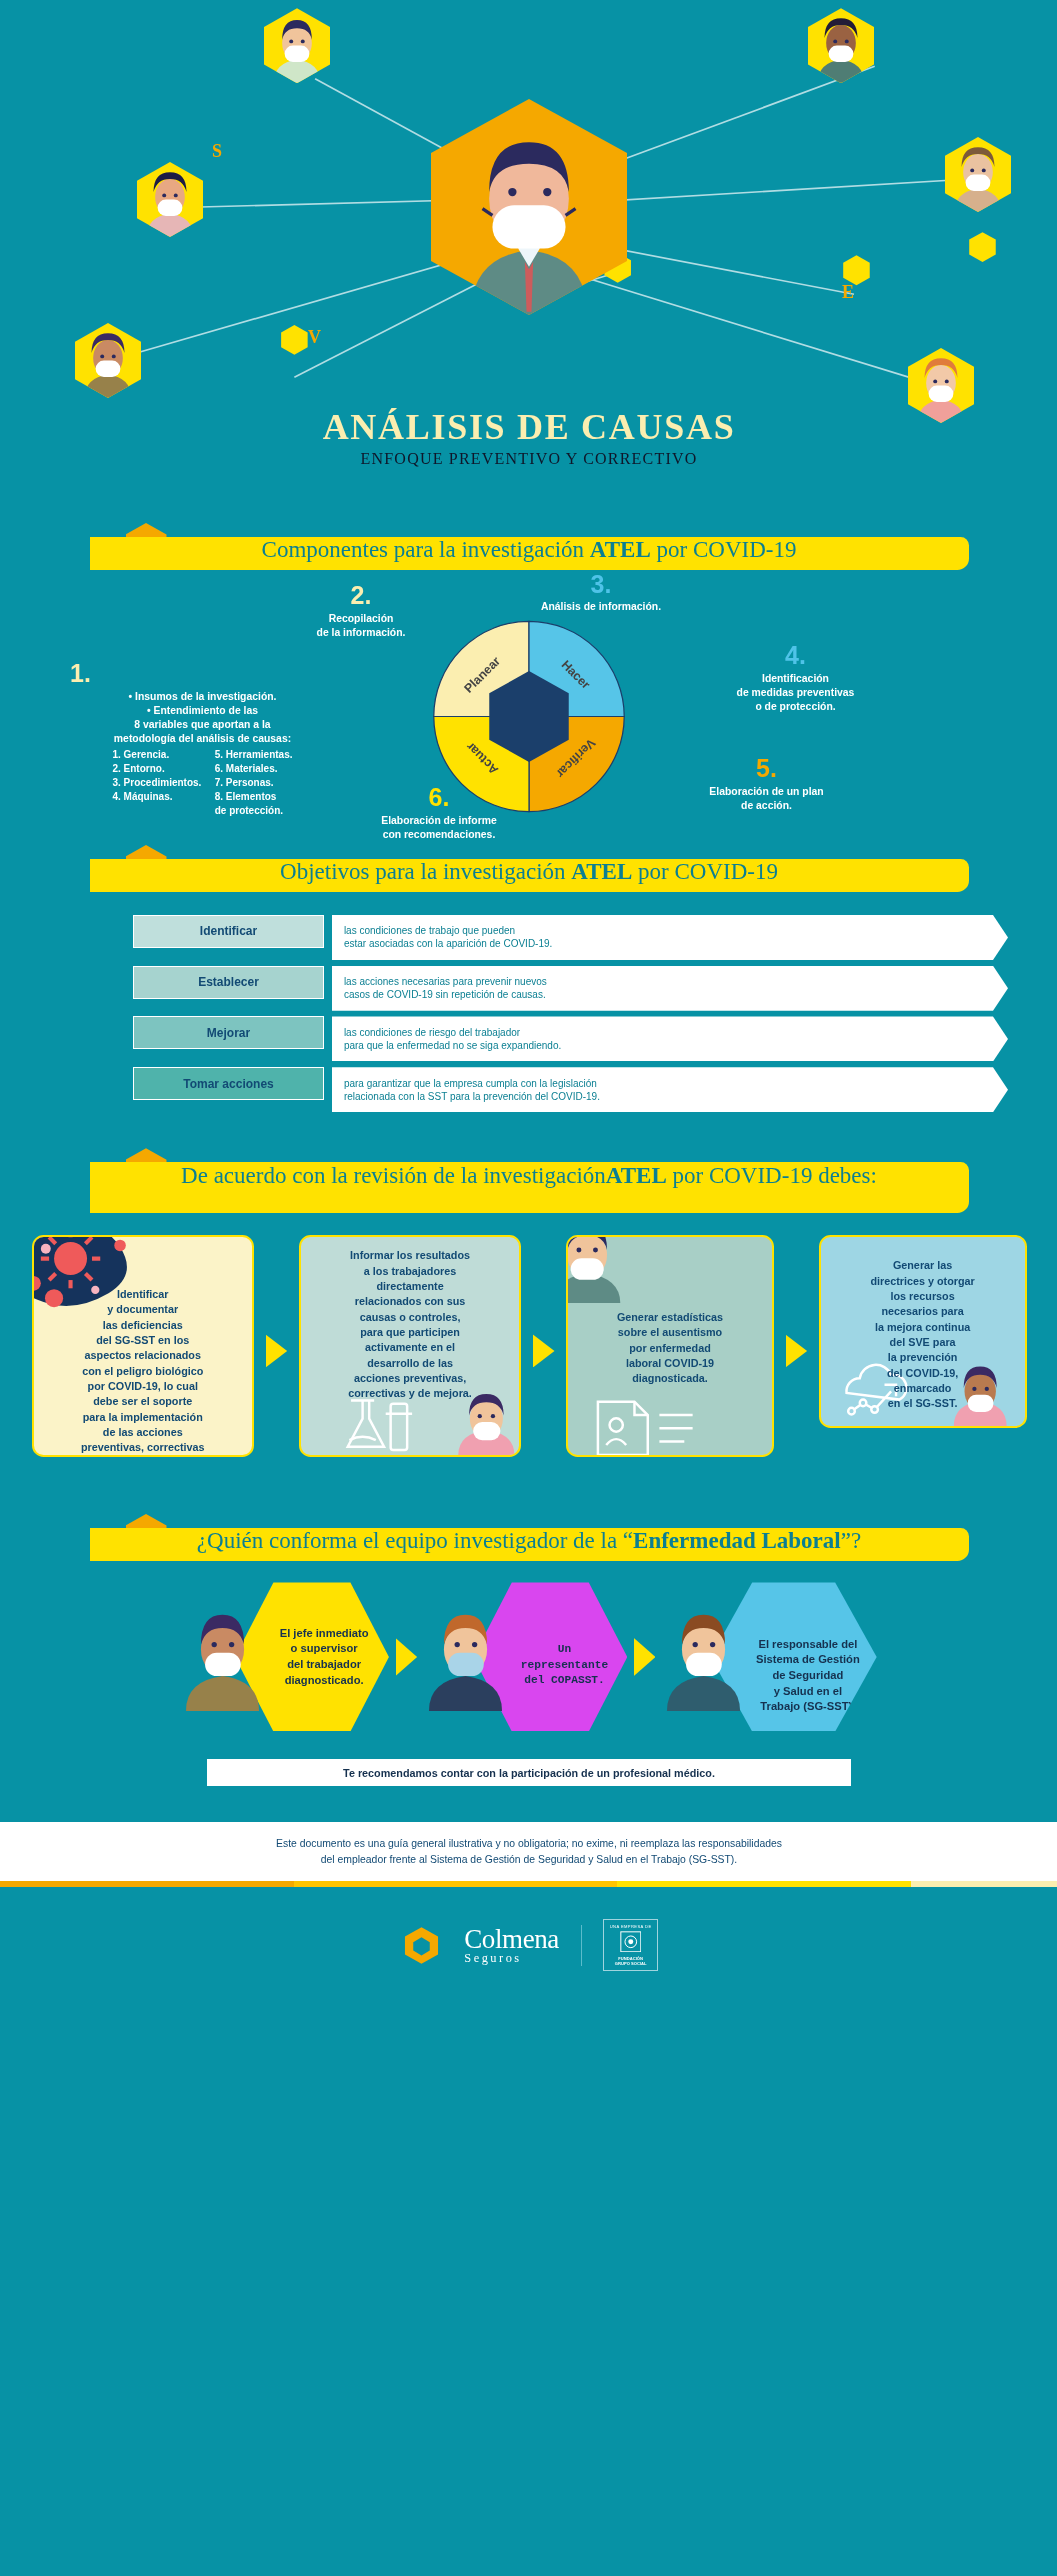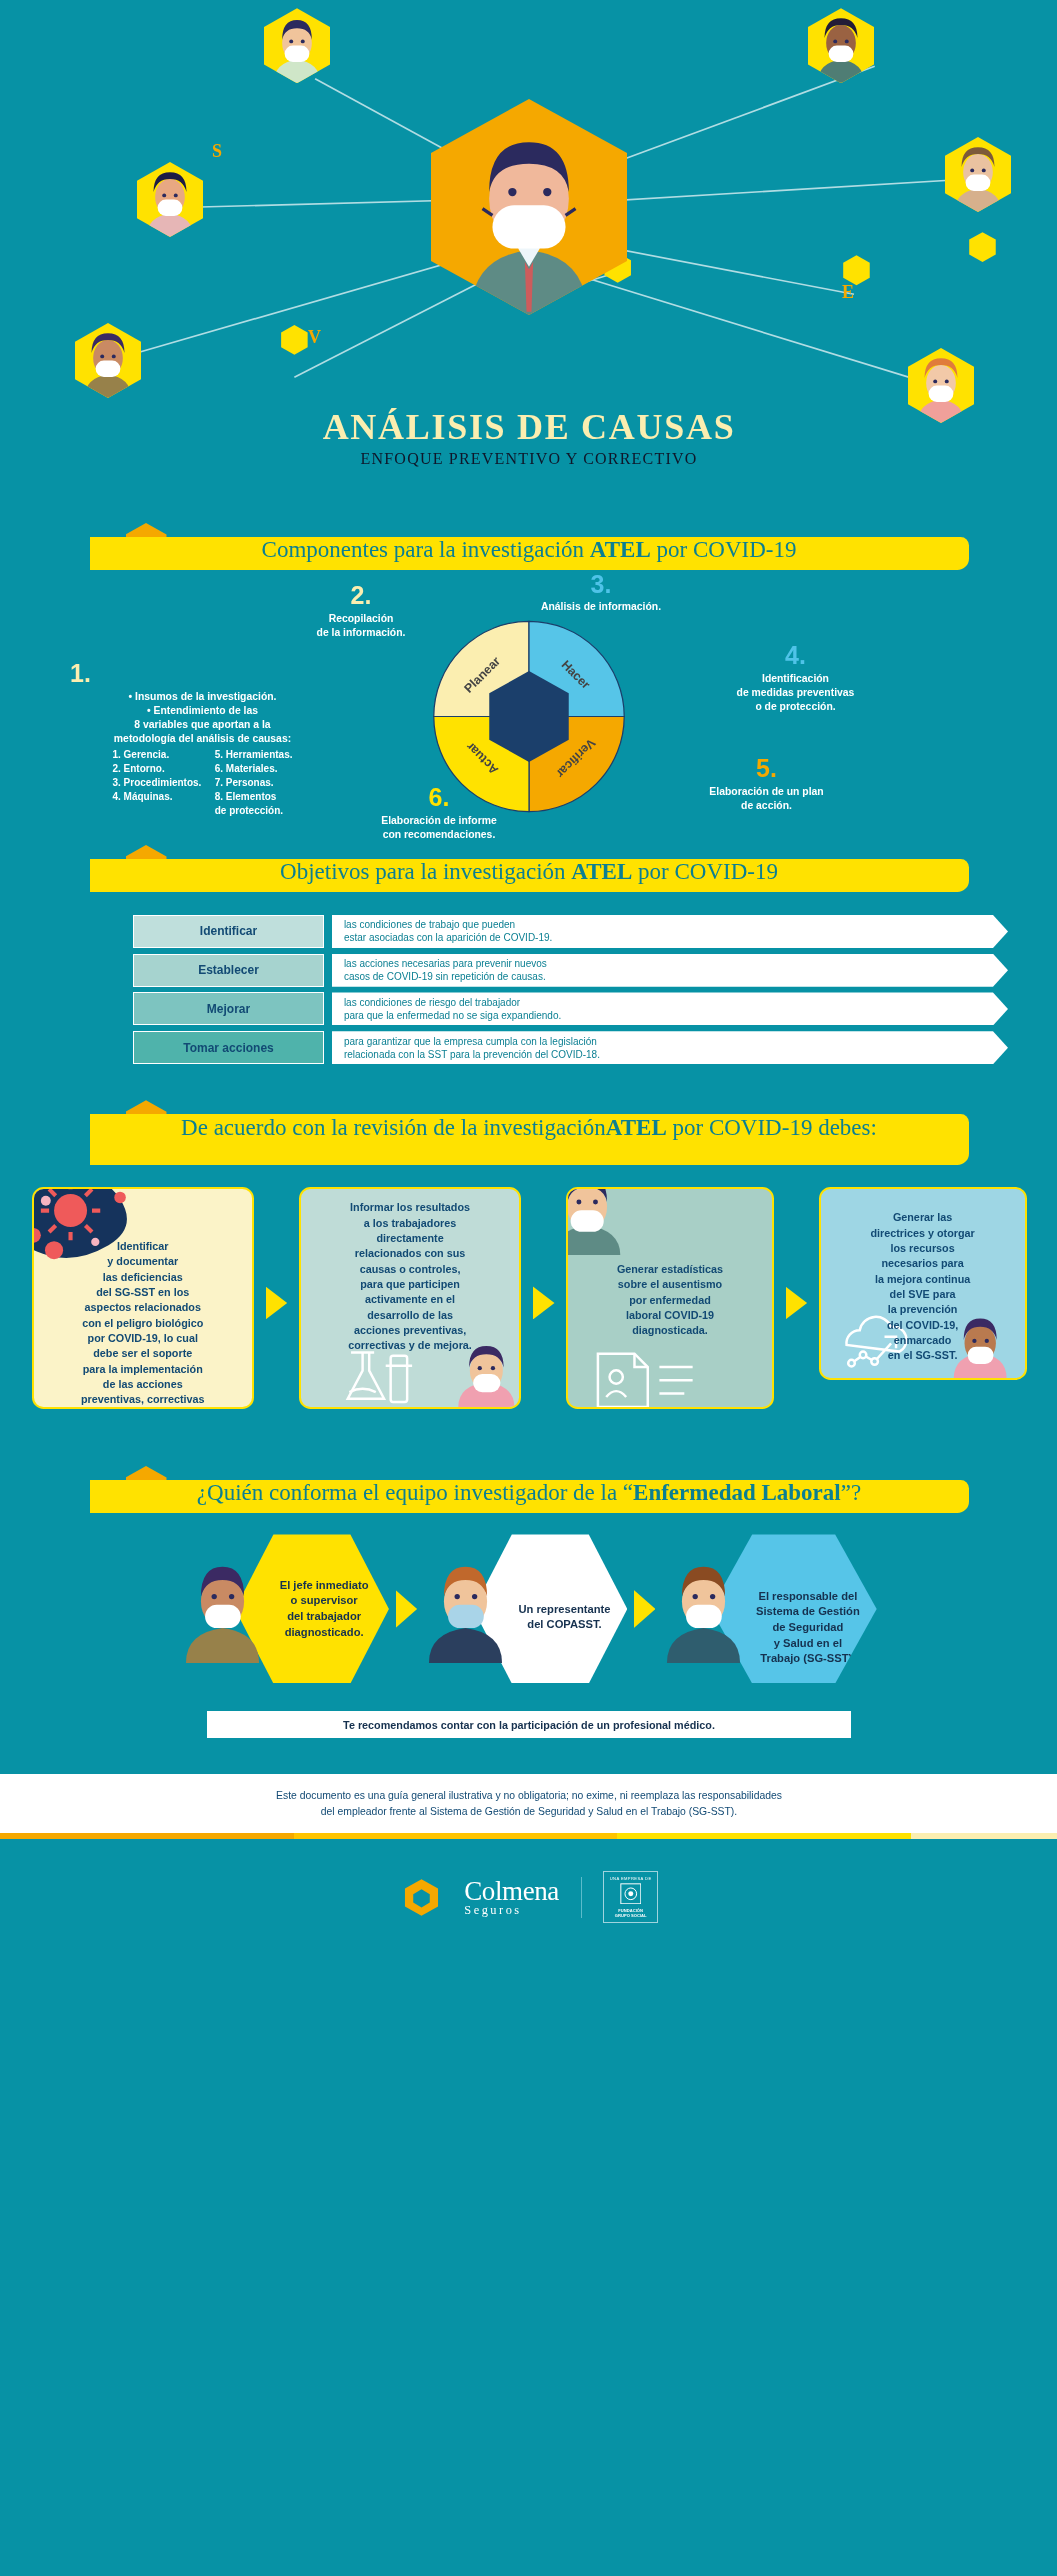--- a/index.html
+++ b/index.html
@@ -53,21 +53,21 @@
   .n-cream { color:#fbeeb0; } .n-sky { color:#4fc3e8; } .n-or { color:#f5a800; } .n-yel{color:#ffe200;}
   .vars { display:flex; gap:13.3px; justify-content:center; margin-top:2.5px; font-weight:bold; }
   .vars div { text-align:left; font-size:10px; line-height:1.4; }
 
   
   .objrow { display:flex; align-items:stretch; margin-bottom:5.8px; }
   .objleft { width:191px; margin-left:133px; border:1.7px solid #fff;
              display:flex; align-items:center; justify-content:center;
              color:#124a74; font-weight:bold; font-size:12px; height:33px; }
   .objright { flex:1; margin-right:50px; margin-left:7.5px; background:#fff; position:relative;
-              height:33px; display:flex; align-items:center; padding-left:12.4px;
+              height:45px; display:flex; align-items:center; padding-left:12.4px;
               color:#0b7f92; font-size:10px; line-height:1.32;
               clip-path: polygon(0 0, calc(100% - 15px) 0, 100% 50%, calc(100% - 15px) 100%, 0 100%); }
 
   
   .cards { display:flex; gap:11.6px; padding:0 31.5px; align-items:flex-start; position:relative; }
   .card { position:relative; border:2.5px solid #ffe200; border-radius:11.6px; overflow:hidden; }
   .card .txt { color:#124a74; font-weight:bold; font-size:10.8px; line-height:1.42; text-align:center;
                padding:13.3px 10px 0; position:relative; z-index:3; }
   .arrowY { width:21.6px; height:33px; background:#ffe200; align-self:center;
             clip-path: polygon(0 0, 0 100%, 100% 50%); flex:0 0 21.6px; }
@@ -313,21 +313,21 @@
     </div>
     <div class="objrow">
       <div class="objleft" style="background:#7dc4c0;">Mejorar</div>
       <div class="objright">
         <span><span>las condiciones de riesgo del trabajador</span><br><span>para que la enfermedad no se siga expandiendo.</span></span>
       </div>
     </div>
     <div class="objrow">
       <div class="objleft" style="background:#4fb3ab;">Tomar acciones</div>
       <div class="objright">
-        <span><span>para garantizar que la empresa cumpla con la legislación</span><br><span>relacionada con la SST para la prevención del COVID-18.</span></span>
+        <span><span>para garantizar que la empresa cumpla con la legislación</span><br><span>relacionada con la SST para la prevención del COVID-19.</span></span>
       </div>
     </div>
   </div>
 
   <div class="ribbon" style="width:879px; margin-top:50px;">
     <div class="tab"></div>
     <div class="bar" style="height:51px; line-height:1.25;">
       <span>De acuerdo con la revisión de la investigación</span>
       <span><b>ATEL</b><span> por COVID-19 debes:</span></span>
     </div>
@@ -485,21 +485,21 @@
 diagnosticado.</div>
     <div class="arrowY" style="height:38px; width:23px;"></div>
     <svg width="83" height="108" viewBox="0 0 100 130" style="margin-right:-40px; z-index:3;">
       <path d="M6 130 q0-36 44-42 q44 6 44 42z" fill="#2b3f5e"></path>
       <ellipse cx="50" cy="56" rx="26" ry="31" fill="#f0c49b"></ellipse>
       <path d="M24 50 q0-36 26-36 q26 0 26 36 q-5-20-26-20 q-21 0-26 20z" fill="#c0682c"></path>
       <rect x="29" y="60" width="43" height="28" rx="14" fill="#a9d4e8"></rect>
       <circle cx="40" cy="50" r="3.2" fill="#2b2a5e"></circle>
         <circle cx="61" cy="50" r="3.2" fill="#2b2a5e"></circle>
     </svg>
-    <div class="teamhex" style="background:#ffffff; white-space:pre-line; padding-left:40px; padding-top:17px;">Un representante
+    <div class="teamhex" style="background:#d946ef; white-space:pre-line; padding-left:40px; padding-top:17px;font-family:Liberation Mono, monospace;">Un representante
 del COPASST.</div>
     <div class="arrowY" style="height:38px; width:23px;"></div>
     <svg width="83" height="108" viewBox="0 0 100 130" style="margin-right:-41px; z-index:3;">
       <path d="M6 130 q0-36 44-42 q44 6 44 42z" fill="#2f5d6e"></path>
       <ellipse cx="50" cy="56" rx="26" ry="31" fill="#f0c49b"></ellipse>
       <path d="M24 50 q0-36 26-36 q26 0 26 36 q-5-20-26-20 q-21 0-26 20z" fill="#8a4b22"></path>
       <rect x="29" y="60" width="43" height="28" rx="14" fill="#fff"></rect>
       <circle cx="40" cy="50" r="3.2" fill="#2b2a5e"></circle>
         <circle cx="61" cy="50" r="3.2" fill="#2b2a5e"></circle>
     </svg>

